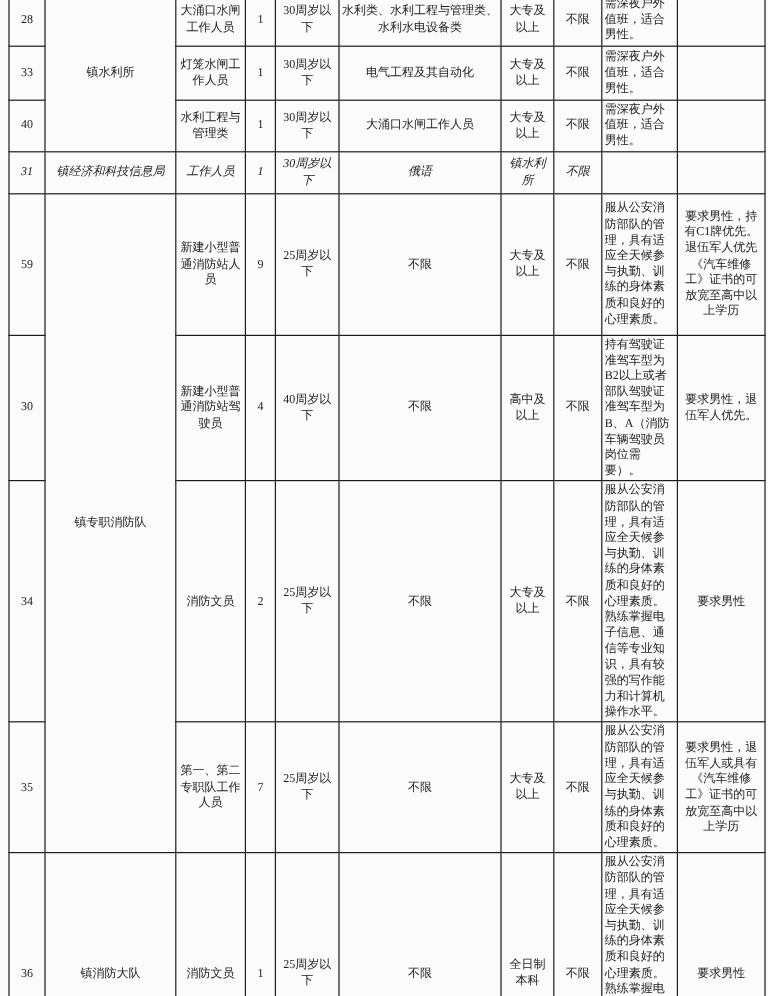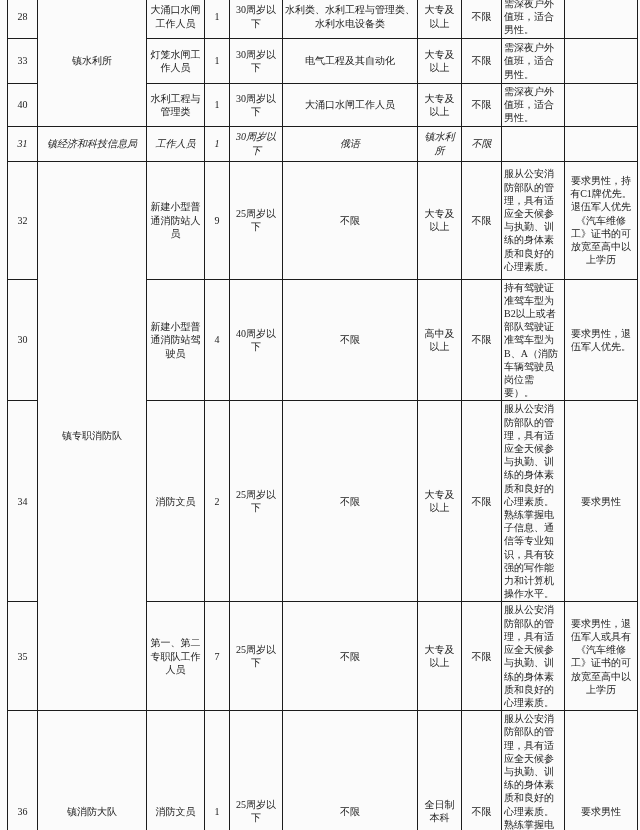--- a/index.html
+++ b/index.html
@@ -92,21 +92,21 @@
           <td class="c-center">工作人员</td>
           <td class="c-center">1</td>
           <td class="c-center">30周岁以下</td>
           <td class="c-center cell-major">俄语</td>
           <td class="c-center">镇水利所</td>
           <td class="c-center">不限</td>
           <td class="c-left"></td>
           <td class="c-center"></td>
         </tr>
         <tr style="height: 118px;">
-          <td class="c-center">32</td>
+          <td class="c-center">59</td>
           <td rowspan="4" class="c-center">镇专职消防队</td>
           <td class="c-center">新建小型普通消防站人员</td>
           <td class="c-center">9</td>
           <td class="c-center">25周岁以下</td>
           <td class="c-center cell-major">不限</td>
           <td class="c-center">大专及以上</td>
           <td class="c-center">不限</td>
           <td class="c-left">服从公安消防部队的管理，具有适应全天候参与执勤、训练的身体素质和良好的心理素质。</td>
           <td class="c-center">要求男性，持有C1牌优先。退伍军人优先《汽车维修工》证书的可放宽至高中以上学历</td>
         </tr>

